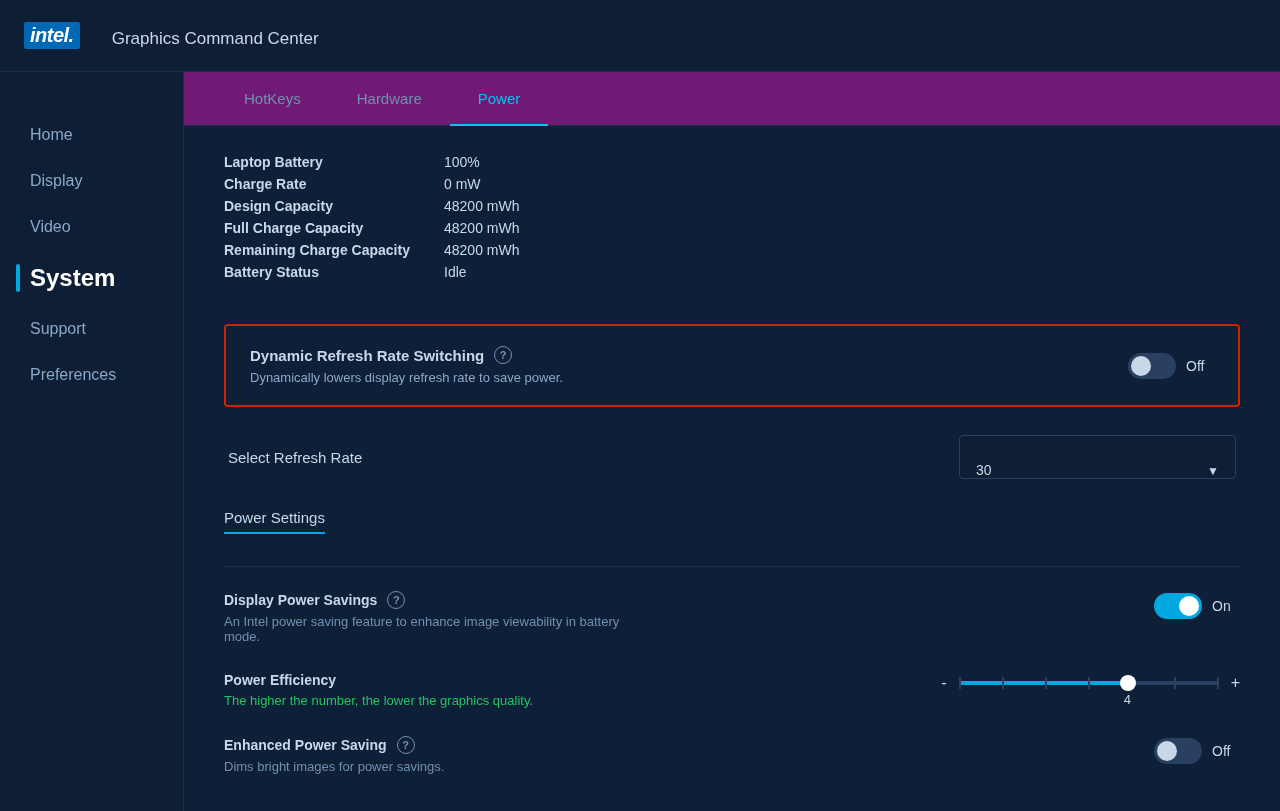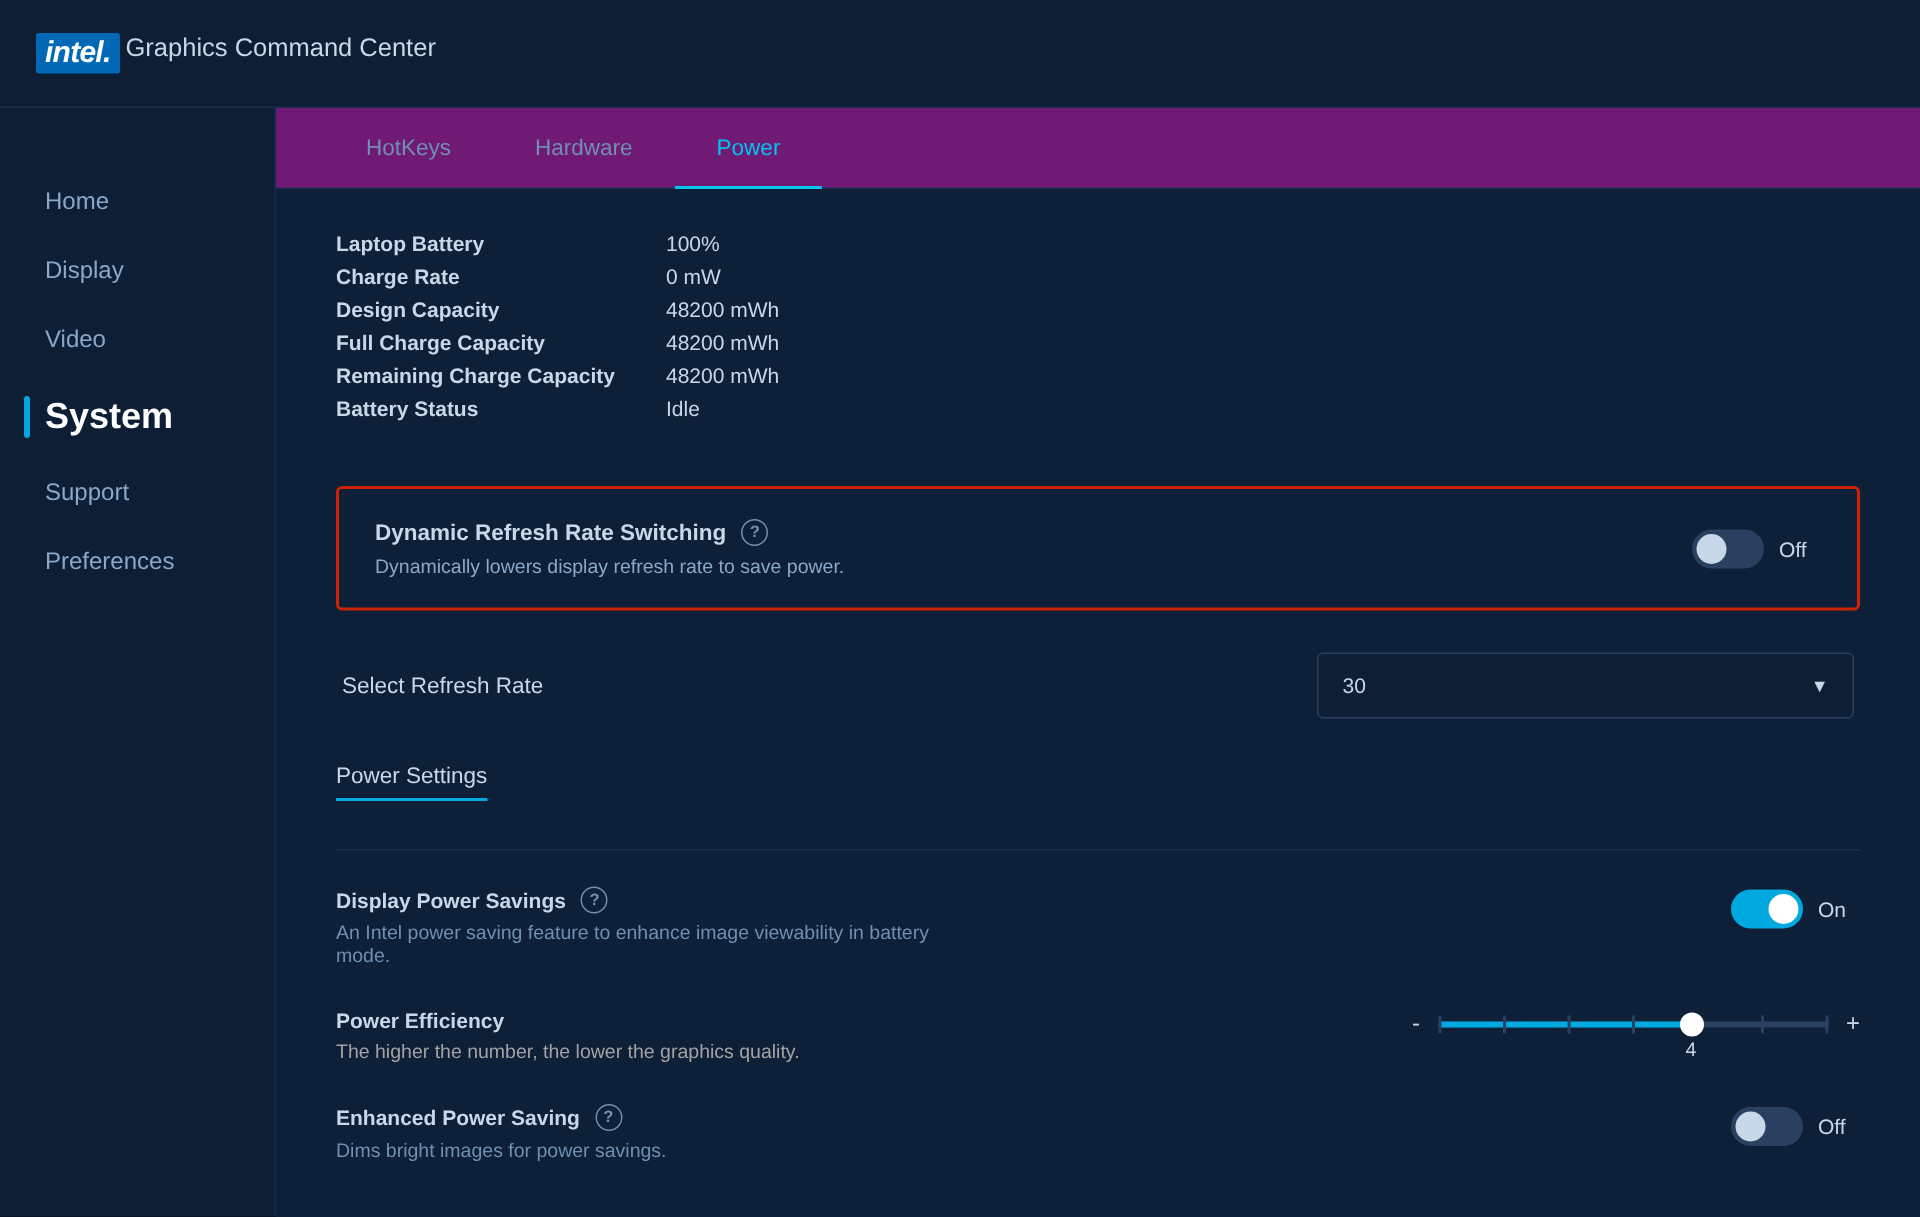--- a/index.html
+++ b/index.html
@@ -20,22 +20,22 @@
       background-color: #0d1e35;
       height: 72px;
       display: flex;
       align-items: center;
       padding: 0 24px;
       border-bottom: 1px solid #1a2e4a;
       flex-shrink: 0;
     }
     .intel-logo {
       display: flex;
-      align-items: flex-start;
-      gap: 4px;
+      align-items: flex-end;
+      gap: 32px;
     }
     .intel-wordmark {
       background: #0068b5;
       color: white;
       font-weight: 900;
       font-size: 20px;
       font-style: italic;
       padding: 2px 6px;
       border-radius: 2px;
       letter-spacing: -0.5px;
@@ -227,28 +227,28 @@
       justify-content: space-between;
       margin-bottom: 30px;
       padding: 0 4px;
     }
     .refresh-rate-label {
       font-size: 15px;
       color: #c8d8e8;
       font-weight: 500;
     }
     .select-box {
-      width: 358px;
+      width: 277px;
       height: 44px;
       background: #0d1e35;
       border: 1px solid #2a4060;
       border-radius: 4px;
       color: #c8d8e8;
       display: flex;
-      align-items: center;
+      align-items: flex-end;
       justify-content: space-between;
       padding: 0 16px;
       cursor: pointer;
     }
     .select-chevron {
       color: #c8d8e8;
       font-size: 12px;
     }
 
     
@@ -298,21 +298,21 @@
       justify-content: space-between;
       margin-bottom: 28px;
     }
     .slider-text h4 {
       font-size: 14px;
       font-weight: 700;
       color: #c8d8e8;
       margin-bottom: 5px;
     }
     .slider-text p {
-      color: #a3a3a3;
+      color: #22c55e;
       font-size: 13px;
       max-width: 420px;
     }
     .slider-control {
       display: flex;
       align-items: center;
       gap: 12px;
       flex-shrink: 0;
       padding-top: 2px;
     }

